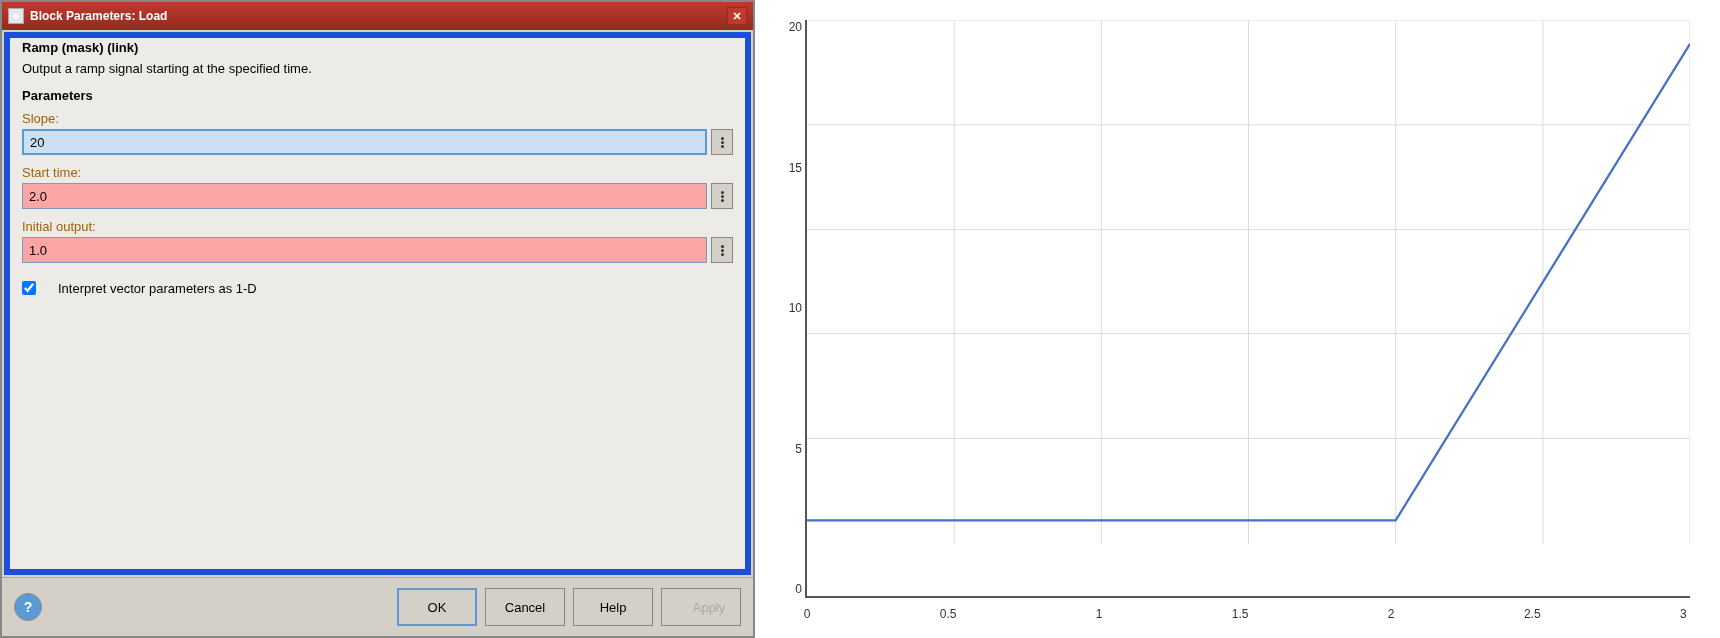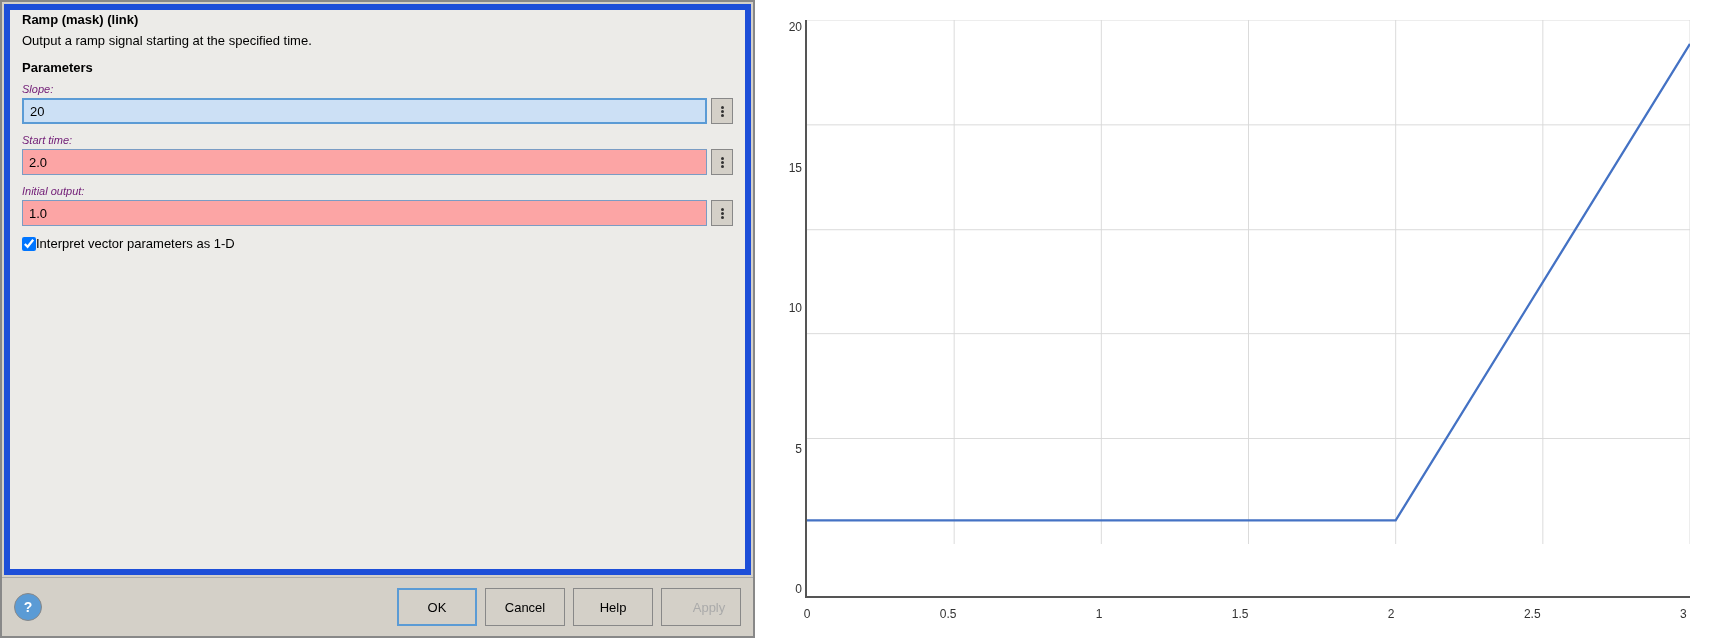--- a/index.html
+++ b/index.html
@@ -95,24 +95,23 @@
       font-weight: bold;
       margin-bottom: 8px;
       color: #000;
     }
 
     .field-group {
       margin-bottom: 10px;
     }
 
     .field-label {
-      font-size: 11px;
-      color: #701a75;
+      font-size: 13px;
+      color: #a16207;
       margin-bottom: 3px;
-      font-style: italic;
     }
 
     .field-row {
       display: flex;
       align-items: center;
       gap: 4px;
     }
 
     .field-input {
       flex: 1;
@@ -145,22 +144,23 @@
 
     .menu-dot {
       width: 3px;
       height: 3px;
       background: #333;
       border-radius: 50%;
     }
 
     .checkbox-row {
       display: flex;
-      align-items: flex-end;
-      gap: 0;
+      align-items: flex-start;
+      gap: 22px;
+      margin-top: 8px;
     }
 
     .checkbox-row input[type="checkbox"] {
       width: 14px;
       height: 14px;
     }
 
     .button-bar {
       display: flex;
       align-items: center;
@@ -267,20 +267,27 @@
     .ramp-line {
       position: absolute;
       top: 0; left: 0; right: 0; bottom: 0;
     }
   </style>
 </head>
 <body>
 
 <div class="dialog">
 
+  <div class="dialog-titlebar">
+    <div class="dialog-title-text">
+      <span class="title-icon">■</span>
+      <span>Block Parameters: Load</span>
+    </div>
+    <button class="close-btn">✕</button>
+  </div>
 
   <div class="dialog-body">
     <div class="section-header">Ramp (mask) (link)</div>
     <div class="description">Output a ramp signal starting at the specified time.</div>
     <div class="param-section-label">Parameters</div>
 
     <div class="field-group">
       <div class="field-label">Slope:</div>
       <div class="field-row">
         <input class="field-input selected" type="text" value="20" style="">

